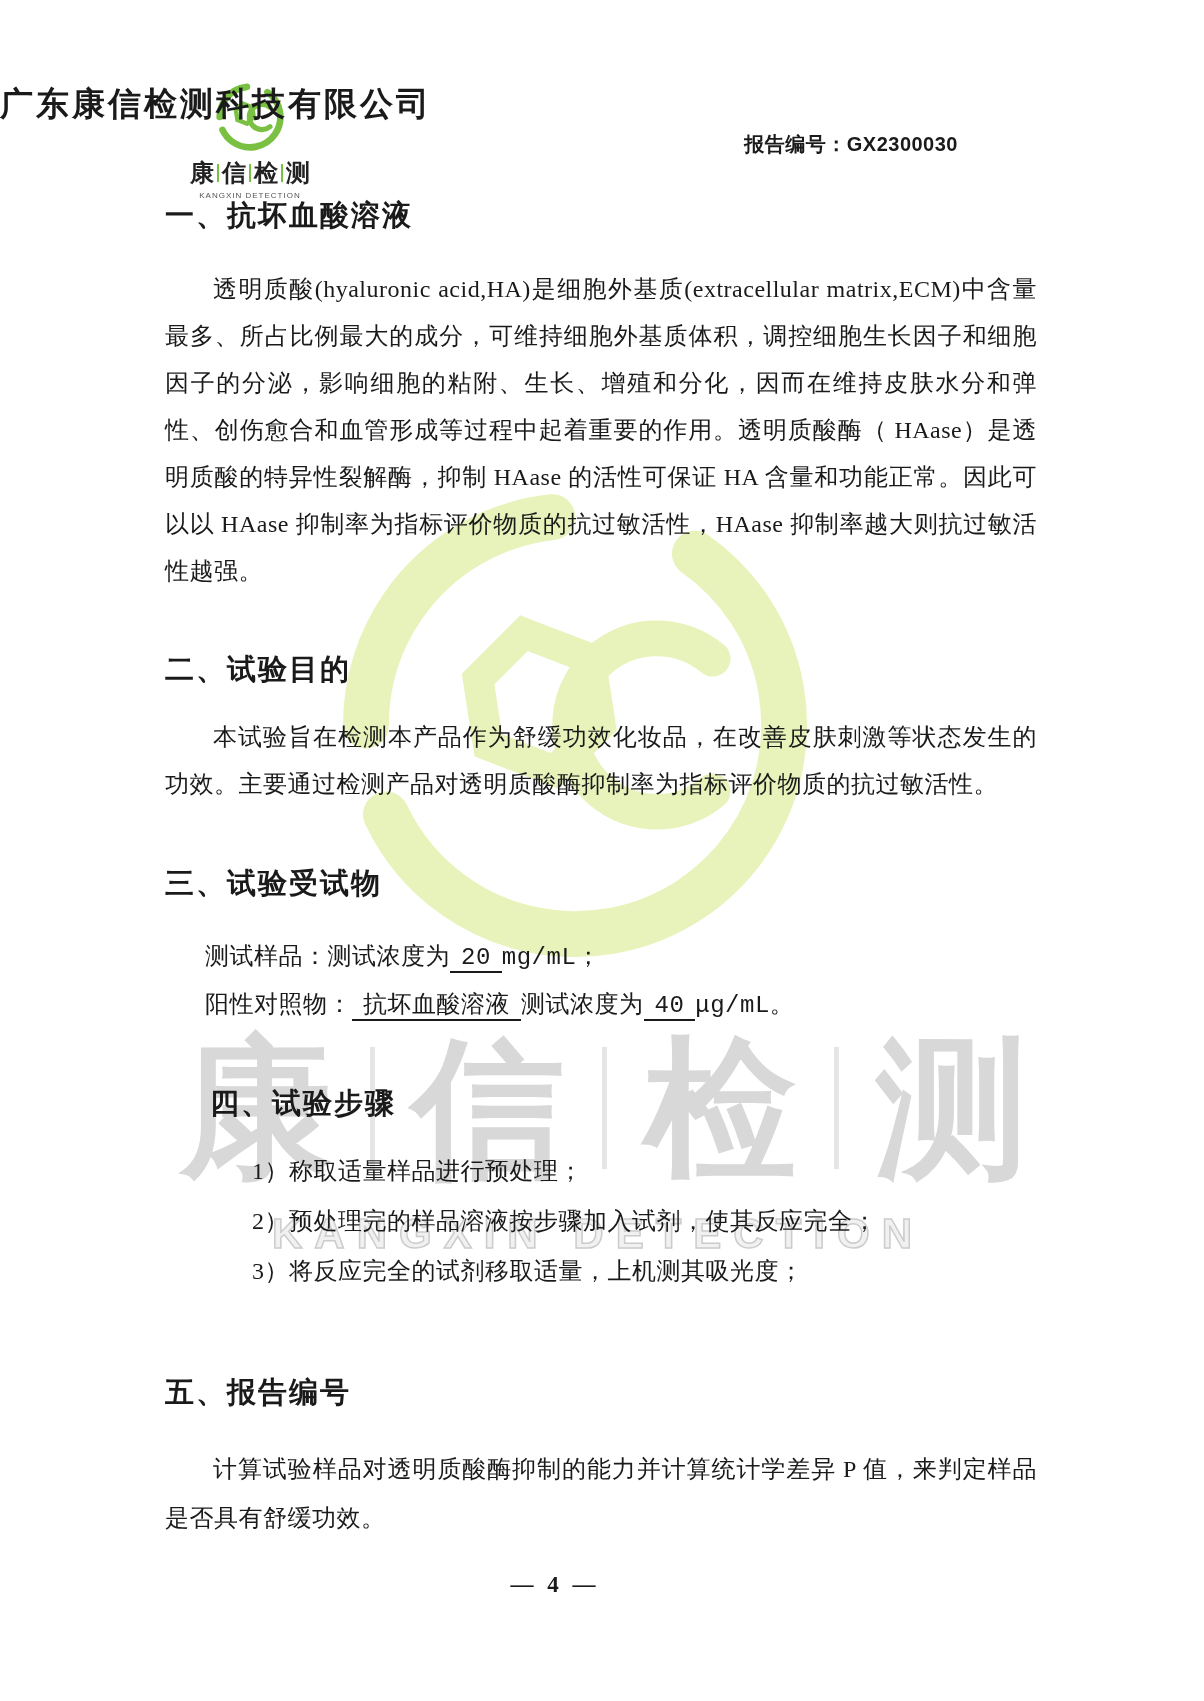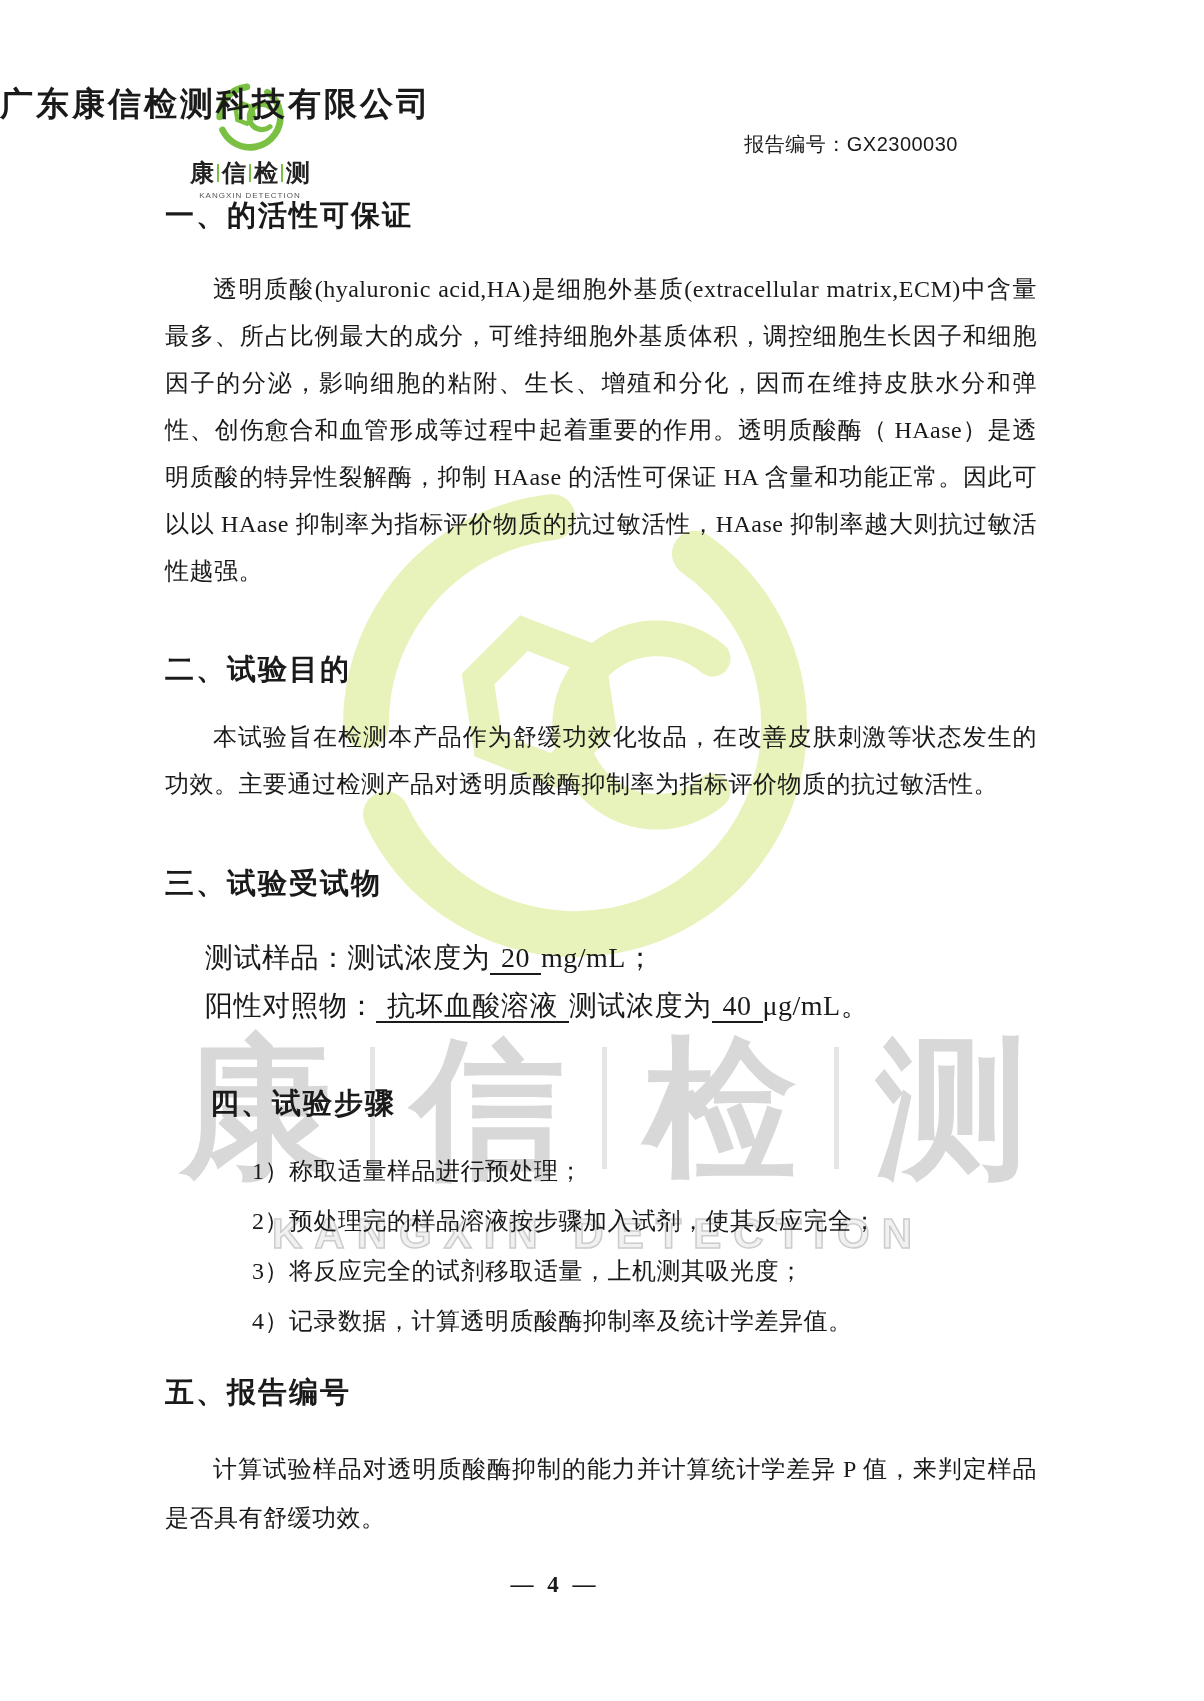--- a/index.html
+++ b/index.html
@@ -39,35 +39,35 @@
     margin-top:2px; font-family:"Liberation Sans","DejaVu Sans",sans-serif;
     font-size:8px; letter-spacing:1px; color:#555;
   }
   .company {
     position:absolute; top:82px; left:0; width:1120px; text-align:left; z-index:1;
     font-size:33px; font-weight:bold; letter-spacing:3px;
   }
   .report {
     position:absolute; top:131px; left:0; width:958px; text-align:right; z-index:1;
     font-family:"Liberation Sans","DejaVu Sans",sans-serif;
-    font-size:20px; font-weight:normal; letter-spacing:0.5px;
+    font-size:20px; font-weight:bold; letter-spacing:0.5px;
   }
 
   
   .sec { position:absolute; left:165px; width:872px; z-index:1; }
   .heading { font-size:29px; font-weight:bold; line-height:34px; letter-spacing:2px; }
   .body-text {
     margin:0; font-size:24px; line-height:47px; text-align:justify;
     letter-spacing:0.5px;
   }
   .indent { text-indent:48px; }
   .sec1 { top:198px; } .sec1 .body-text { margin-top:34px; }
   .sec2 { top:652px; } .sec2 .body-text { margin-top:28px; }
   .sec3 { top:866px; }
-  .spec-line { margin-top:34px; font-size:28px; line-height:48px; padding-left:40px; letter-spacing:0.5px; }
+  .spec-line { margin-top:34px; font-size:24px; line-height:48px; padding-left:40px; letter-spacing:0.5px;font-family:Liberation Mono, monospace; }
   .spec-line + .spec-line { margin-top:0; }
   .uline { border-bottom:2px solid #1a1a1a; padding:0 11px; }
   .sec4 { top:1086px;margin-left:45px; } .steps { margin-top:26px; }
   .step { font-size:24px; line-height:50px; padding-left:42px; letter-spacing:0.5px; }
   .sec5 { top:1375px; } .sec5 .body-text { margin-top:36px; line-height:49px; }
 
   
   .footer {
     position:absolute; top:1572px; left:0; width:1110px; text-align:center; z-index:1;
     font-size:23px; font-weight:bold; letter-spacing:4px;
@@ -118,42 +118,41 @@
       <span>测</span>
     </div>
     <div class="logo-en">KANGXIN DETECTION</div>
   </div>
 
   <div class="company">广东康信检测科技有限公司</div>
 
   <div class="report"><span>报告编号：</span><span>GX2300030</span></div>
 
   <div class="sec sec1">
-    <div class="heading">一、的活性可保证</div>
+    <div class="heading">一、抗坏血酸溶液</div>
     <p class="body-text indent">透明质酸(hyaluronic acid,HA)是细胞外基质(extracellular matrix,ECM)中含量最多、所占比例最大的成分，可维持细胞外基质体积，调控细胞生长因子和细胞因子的分泌，影响细胞的粘附、生长、增殖和分化，因而在维持皮肤水分和弹性、创伤愈合和血管形成等过程中起着重要的作用。透明质酸酶（ HAase）是透明质酸的特异性裂解酶，抑制 HAase 的活性可保证 HA 含量和功能正常。因此可以以 HAase 抑制率为指标评价物质的抗过敏活性，HAase 抑制率越大则抗过敏活性越强。</p>
   </div>
 
   <div class="sec sec2">
     <div class="heading">二、试验目的</div>
     <p class="body-text indent">本试验旨在检测本产品作为舒缓功效化妆品，在改善皮肤刺激等状态发生的功效。主要通过检测产品对透明质酸酶抑制率为指标评价物质的抗过敏活性。</p>
   </div>
 
   <div class="sec sec3">
     <div class="heading">三、试验受试物</div>
     <div class="spec-line"><span>测试样品：测试浓度为</span><span class="uline">20</span><span>mg/mL；</span></div>
     <div class="spec-line"><span>阳性对照物：</span><span class="uline">抗坏血酸溶液</span><span>测试浓度为</span><span class="uline">40</span><span>μg/mL。</span></div>
   </div>
 
   <div class="sec sec4">
     <div class="heading">四、试验步骤</div>
     <div class="steps">
       <div class="step">1）称取适量样品进行预处理；</div>
       <div class="step">2）预处理完的样品溶液按步骤加入试剂，使其反应完全；</div>
       <div class="step">3）将反应完全的试剂移取适量，上机测其吸光度；</div>
-      <div class="step">4）记录数据，计算透明质酸酶抑制率及统计学差异值。</div>
     </div>
   </div>
 
   <div class="sec sec5">
     <div class="heading">五、报告编号</div>
     <p class="body-text indent">计算试验样品对透明质酸酶抑制的能力并计算统计学差异 P 值，来判定样品是否具有舒缓功效。</p>
   </div>
 
   <div class="footer">— 4 —</div>
 

